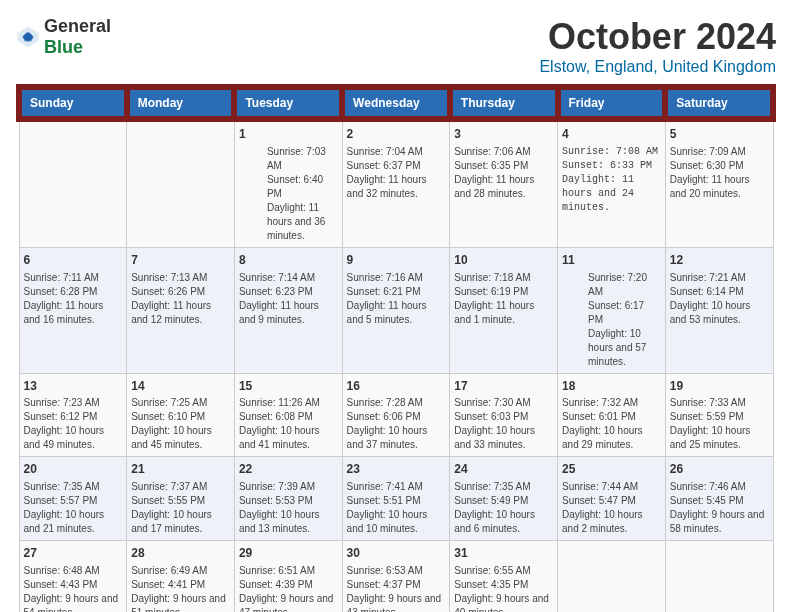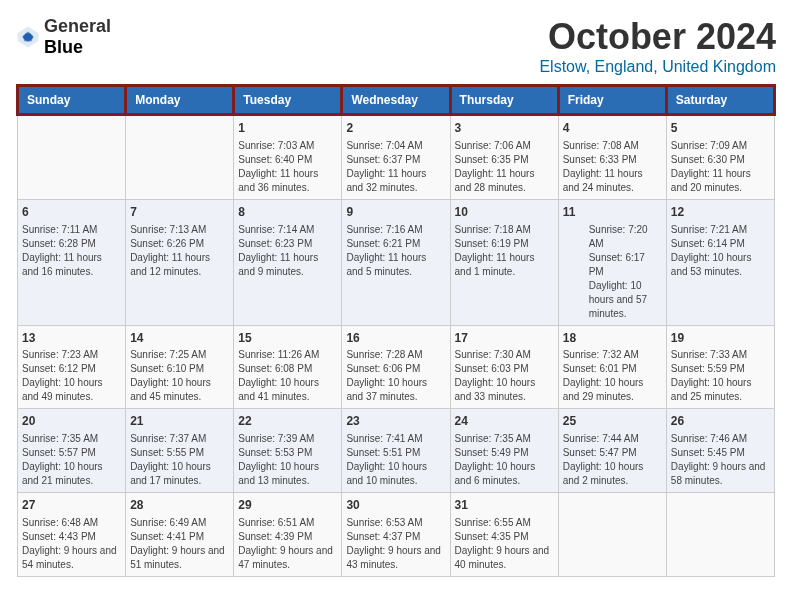--- a/index.html
+++ b/index.html
@@ -23,21 +23,21 @@
       gap: 4px;
     }
     .logo-text-general {
       font-size: 18px;
       font-weight: bold;
       color: #333;
     }
     .logo-text-blue {
       font-size: 18px;
       font-weight: bold;
-      color: #000000;
+      color: #15803d;
     }
     .logo-icon {
       width: 24px;
       height: 24px;
     }
     .title-block {
       text-align: right;
     }
     .month-title {
       font-size: 36px;
@@ -53,21 +53,21 @@
       border-collapse: collapse;
       font-size: 11px;
     }
     thead tr th {
       background-color: #2a6db5;
       color: #fff;
       padding: 6px 8px;
       text-align: left;
       font-size: 12px;
       font-weight: bold;
-      border: 3px solid #7f1d1d;
+      border: 6px solid #7f1d1d;
     }
     tbody tr td {
       border: 1px solid #ccc;
       vertical-align: top;
       padding: 4px;
       min-height: 80px;
       width: calc(100% / 7);
       color: #333;
       line-height: 1.4;
     }
@@ -120,39 +120,39 @@
         <th>Friday</th>
         <th>Saturday</th>
       </tr>
   </thead>
   <tbody id="calendar-body">
   <tr>
         <td></td>
         <td></td>
         <td>
           <span class="day-number">1</span>
-          <div class="day-info" style="white-space: pre-line;">Sunrise: 7:03 AM
+          <div class="day-info" style="white-space: pre-line; margin-left: 28px;">Sunrise: 7:03 AM
 Sunset: 6:40 PM
 Daylight: 11 hours and 36 minutes.</div>
         </td>
         <td>
           <span class="day-number">2</span>
           <div class="day-info" style="white-space: pre-line;">Sunrise: 7:04 AM
 Sunset: 6:37 PM
 Daylight: 11 hours and 32 minutes.</div>
         </td>
         <td>
           <span class="day-number">3</span>
           <div class="day-info" style="white-space: pre-line;">Sunrise: 7:06 AM
 Sunset: 6:35 PM
 Daylight: 11 hours and 28 minutes.</div>
         </td>
         <td>
           <span class="day-number">4</span>
-          <div class="day-info" style="white-space: pre-line;">Sunrise: 7:08 AM
+          <div class="day-info" style="white-space: pre-line; font-family: Liberation Mono, monospace;">Sunrise: 7:08 AM
 Sunset: 6:33 PM
 Daylight: 11 hours and 24 minutes.</div>
         </td>
         <td>
           <span class="day-number">5</span>
           <div class="day-info" style="white-space: pre-line;">Sunrise: 7:09 AM
 Sunset: 6:30 PM
 Daylight: 11 hours and 20 minutes.</div>
         </td>
       </tr>

